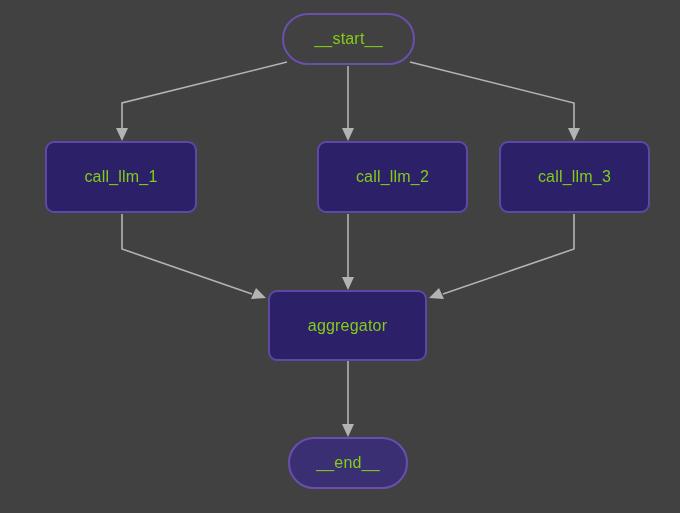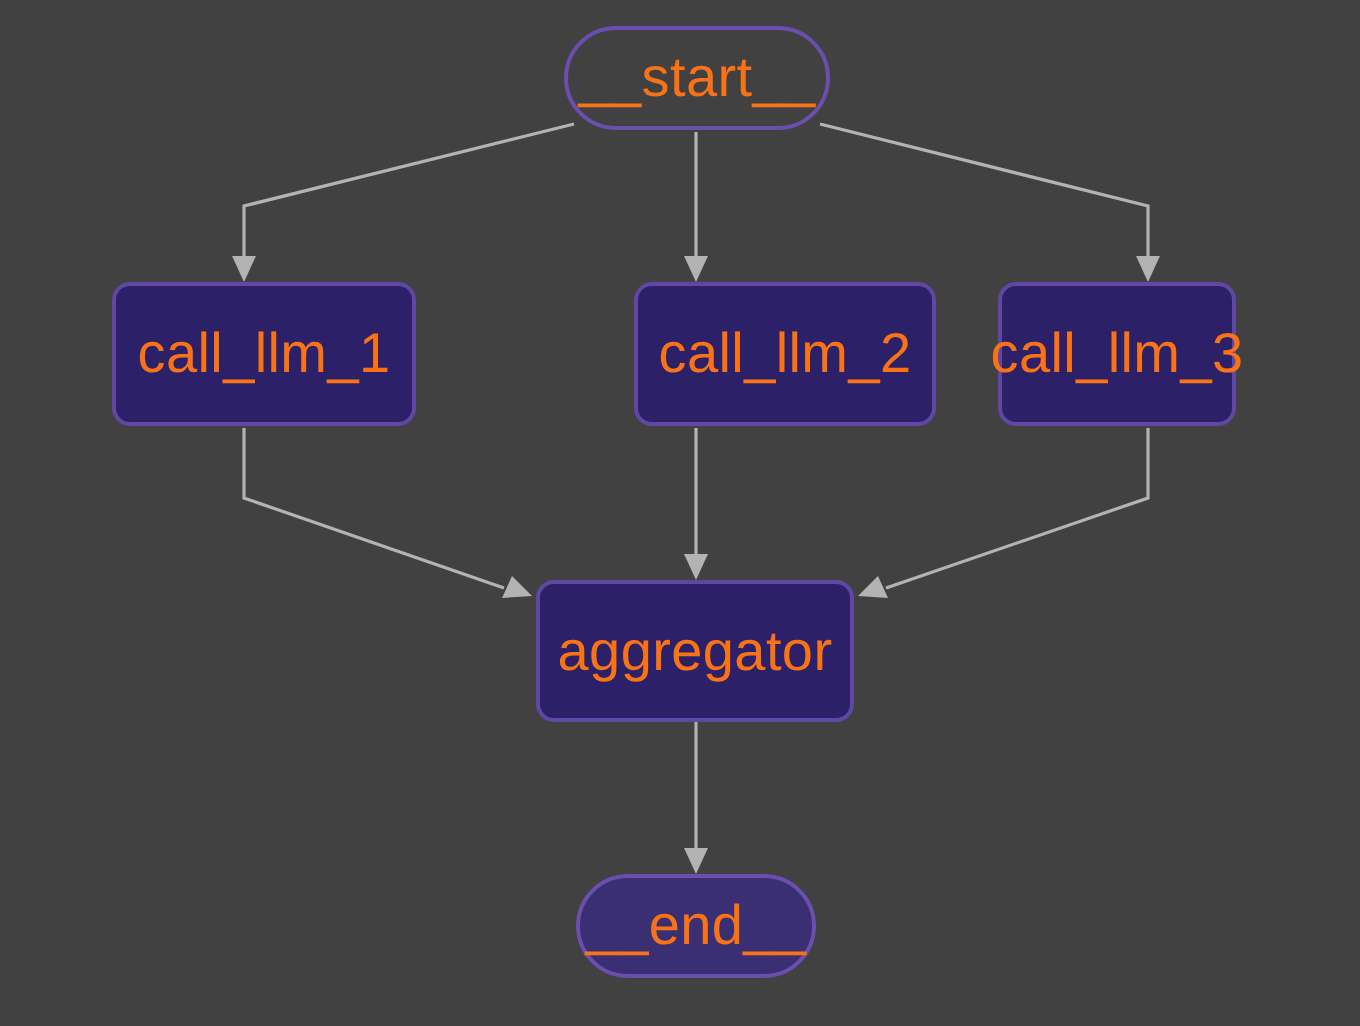--- a/index.html
+++ b/index.html
@@ -24,22 +24,22 @@
     top: 0;
     width: 680px;
     height: 513px;
   }
   .node {
     position: absolute;
     box-sizing: border-box;
     display: flex;
     align-items: center;
     justify-content: center;
-    color: #f97316;
-    font-size: 28px;
+    color: #84cc16;
+    font-size: 16px;
     letter-spacing: 0.2px;
     white-space: nowrap;
     z-index: 2;
   }
   .node-process {
     background: #2c2169;
     border: 2px solid #5e48a3;
     border-radius: 9px;
   }
   .node-terminal-open {
@@ -101,29 +101,29 @@
     <g>
       <path class="edge-path" d="M 348,361 L 348,424"></path>
       <polygon class="edge-head" points="348,437 342,424 354,424"></polygon>
     </g>
   </svg>
 
   <div class="node node-terminal-open" style="left:282px; top:13px; width:133px; height:52px;">
     <span>__start__</span>
   </div>
 
-  <div class="node node-process" style="left:45px; top:141px; width:152px; height:72px;margin-left:11px;">
+  <div class="node node-process" style="left:45px; top:141px; width:152px; height:72px;">
     <span>call_llm_1</span>
   </div>
 
   <div class="node node-process" style="left:272px; top:141px; width:151px; height:72px;margin-left:45px;">
     <span>call_llm_2</span>
   </div>
 
-  <div class="node node-process" style="left:499px; top:141px; width:119px; height:72px;">
+  <div class="node node-process" style="left:499px; top:141px; width:151px; height:72px;">
     <span>call_llm_3</span>
   </div>
 
   <div class="node node-process" style="left:268px; top:290px; width:159px; height:71px;text-align:center;">
     <span>aggregator</span>
   </div>
 
   <div class="node node-terminal-filled" style="left:288px; top:437px; width:120px; height:52px;">
     <span>__end__</span>
   </div>

